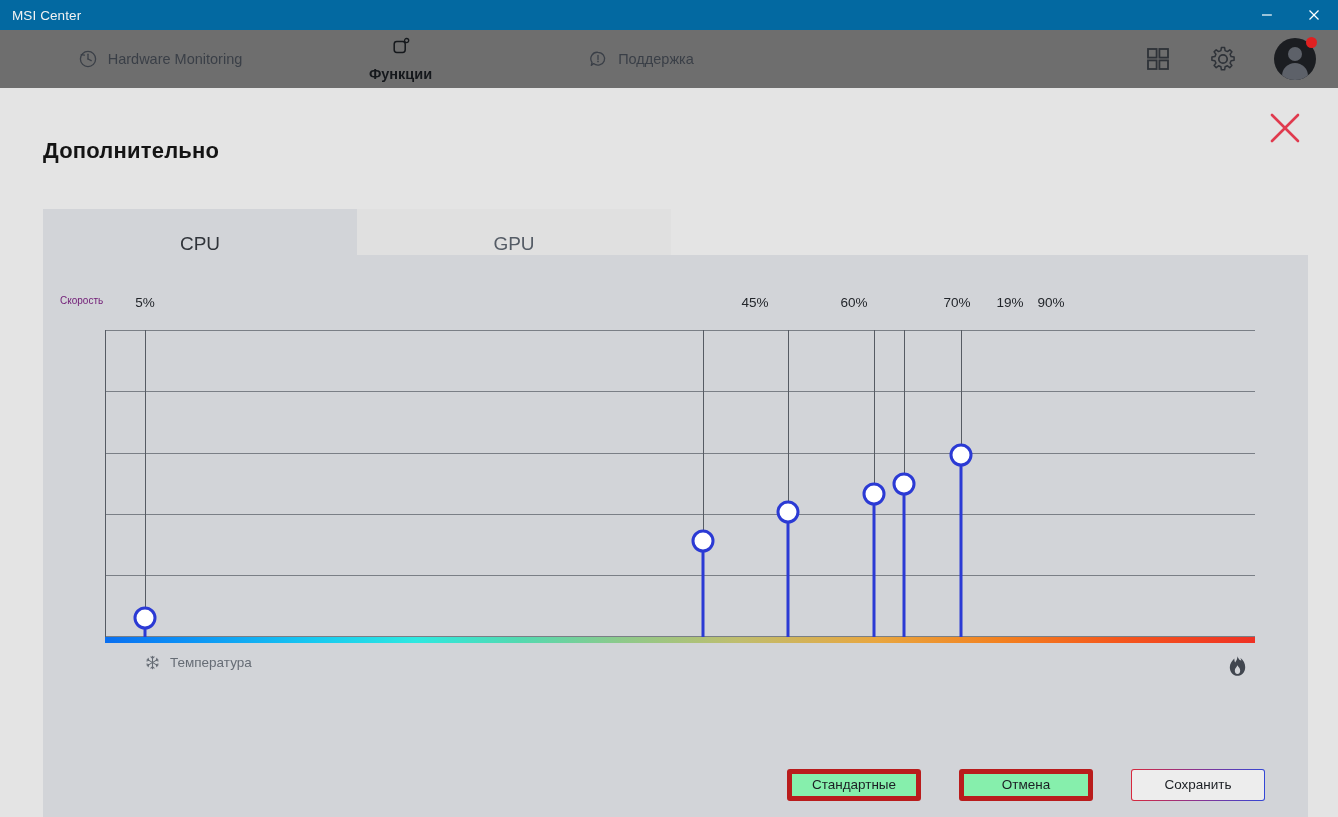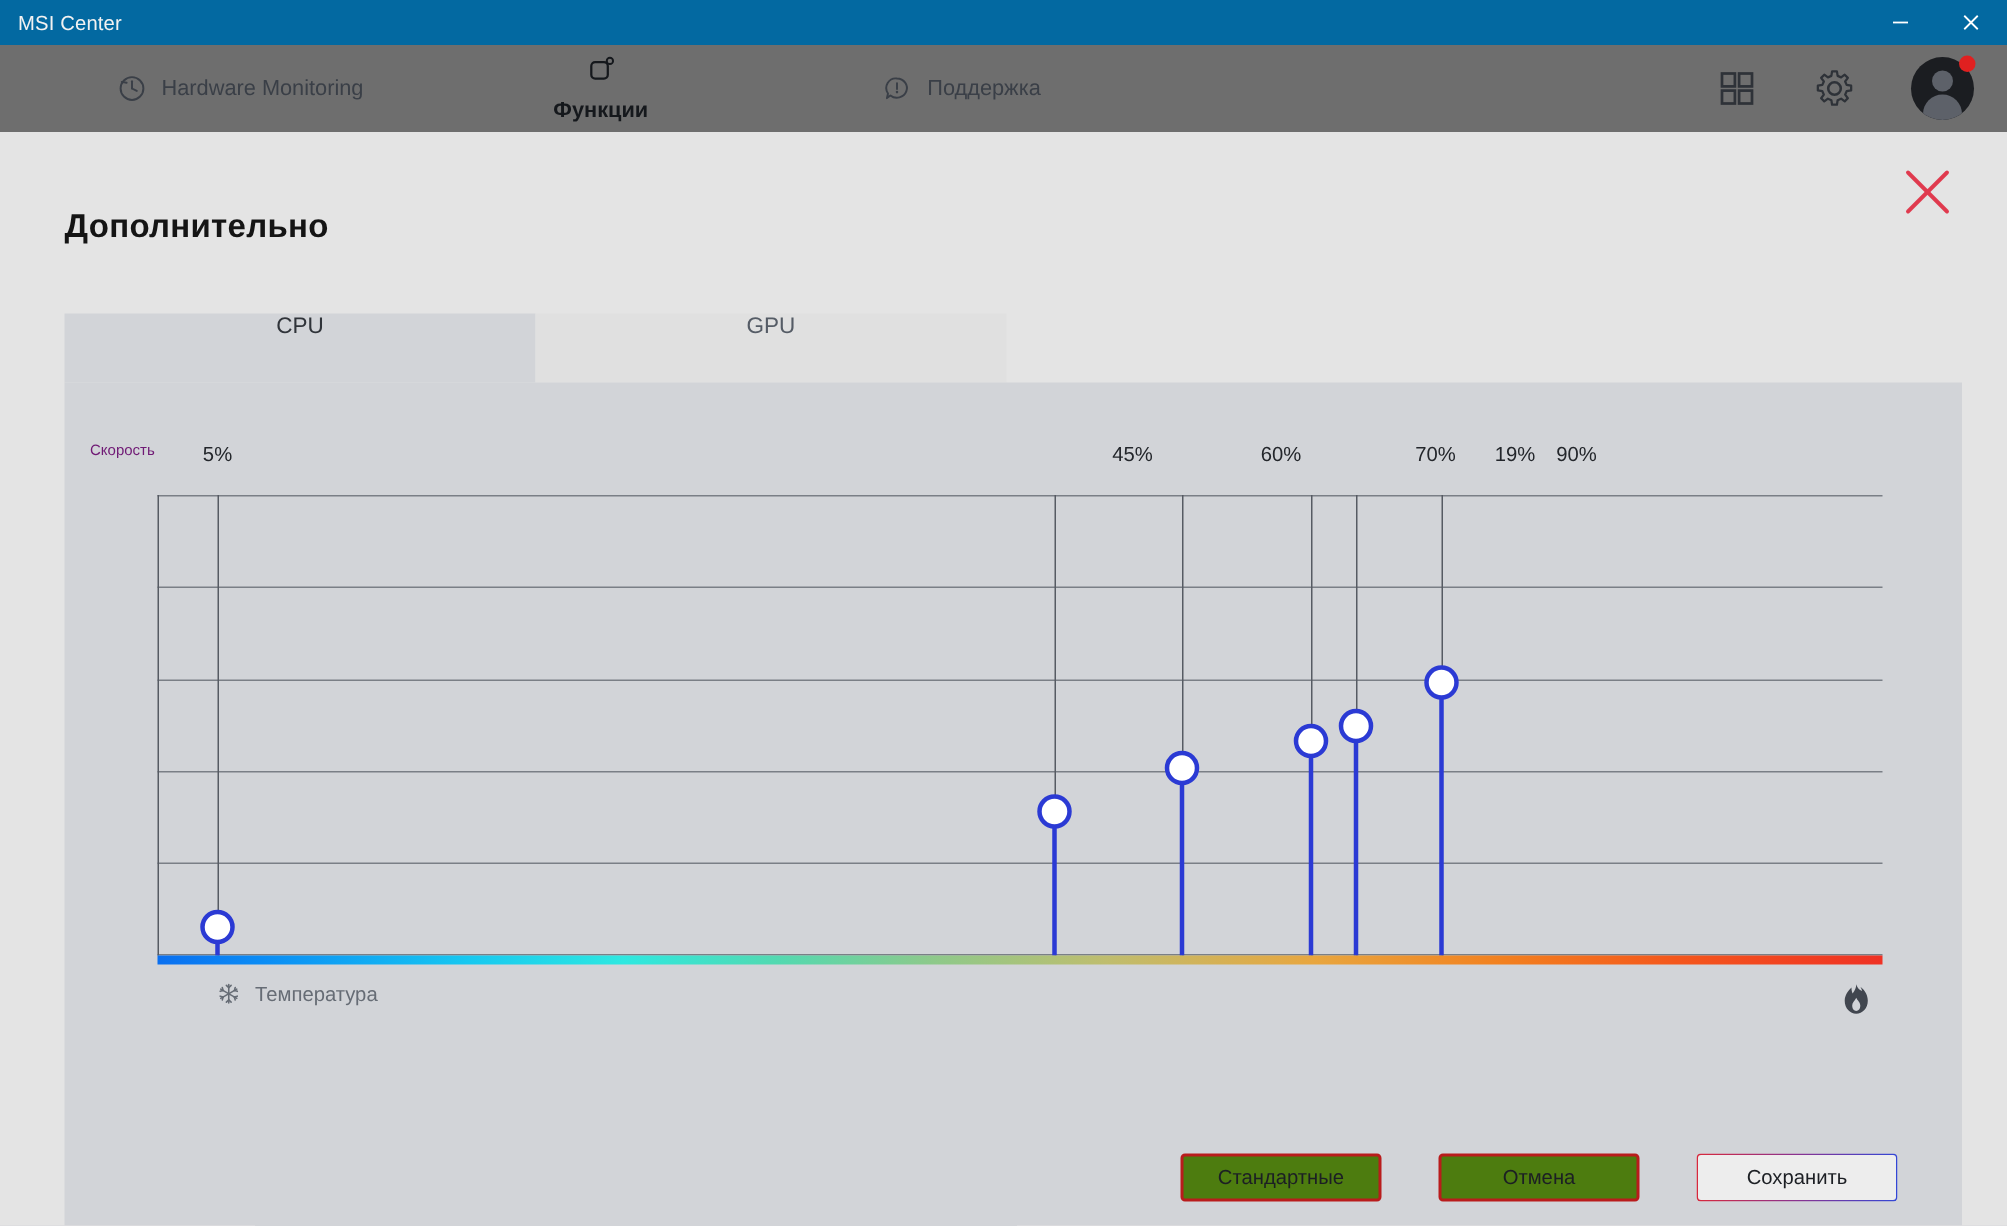--- a/index.html
+++ b/index.html
@@ -78,22 +78,22 @@
     position: absolute; left: 43px; top: 50px;
     font-size: 22px; font-weight: bold; color: #141414; letter-spacing: .2px;
   }
 
   
   .panel {
     position: absolute; left: 43px; top: 121px; width: 1265px; height: 608px;
   }
   .tabstrip { position: absolute; left: 0; top: 0; width: 1265px; height: 46px; display: flex; }
   .ctab {
-    width: 314px; height: 46px; display: flex; align-items: flex-start; justify-content: center;
-    font-size: 15px; color: #555c66; background: #e0e0e0;
+    width: 314px; height: 46px; display: flex; align-items: flex-end; justify-content: center;
+    font-size: 19px; color: #555c66; background: #e0e0e0;
   }
   .ctab.active { background: #d2d4d8; color: #30343a; }
   .panel-body {
     position: absolute; left: 0; top: 46px; width: 1265px; height: 562px;
     background: #d2d4d8;
   }
 
   
   .chart-area { position: absolute; left: 0; top: 0; width: 1265px; height: 562px; }
   .speed-label {
@@ -139,21 +139,21 @@
   .flame-wrap { position: absolute; right: 8px; top: 0; }
 
   
   .footer {
     position: absolute; left: 0; top: 497px; width: 1265px; height: 65px;
     display: flex; justify-content: flex-end; align-items: center; gap: 38px;
     padding-right: 43px;
   }
   .btn {
     width: 134px; height: 32px; font-size: 13.5px; color: #1c1f24;
-    background: #4d7c0f; border: 2px solid #b91c1c; border-radius: 3px;
+    background: #86efac; border: 5px solid #b91c1c; border-radius: 3px;
     display: flex; align-items: center; justify-content: center;
     font-family: "Liberation Sans", sans-serif;
   }
   .btn-save {
     position: relative; background: #eeeeee; border: none; padding: 1px;
     background-image: linear-gradient(90deg, #d8283c 0%, #8a3390 50%, #3347d6 100%);
   }
   .btn-save .inner {
     width: 100%; height: 100%; background: #ededed; border-radius: 2px;
     display: flex; align-items: center; justify-content: center;

